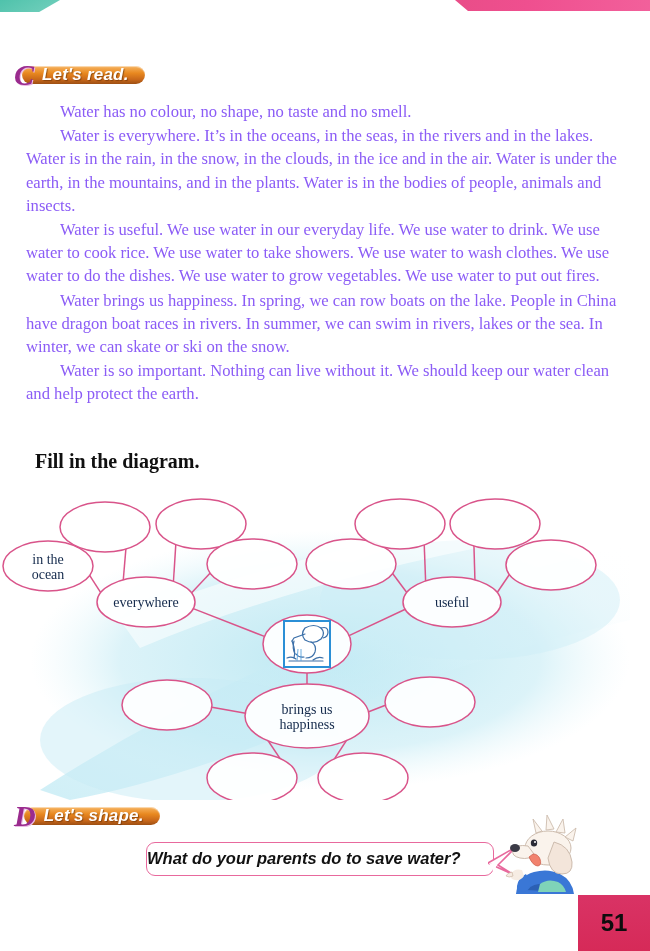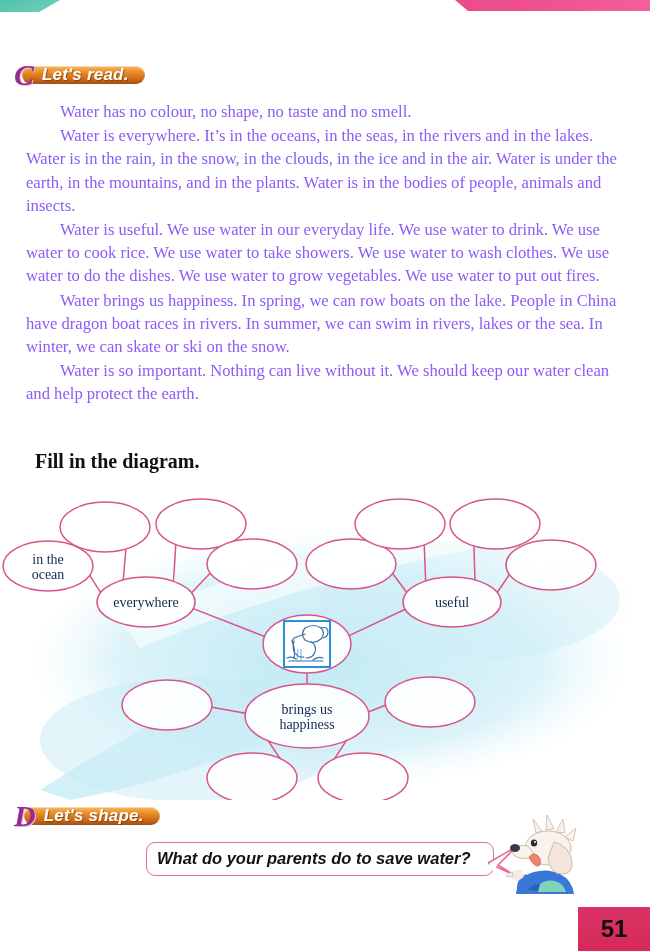--- a/index.html
+++ b/index.html
@@ -105,21 +105,21 @@
   
   .bubble {
     position: absolute;
     left: 146px;
     top: 842px;
     width: 348px;
     box-sizing: border-box;
     border: 1.6px solid #e8699d;
     border-radius: 9px;
     background: #ffffff;
-    padding: 5px 10px 6px 10px;
+    padding: 5px 10px 6px 0;
   }
   .bubble div {
     font-family: "Liberation Sans", sans-serif;
     font-weight: bold;
     font-style: italic;
     font-size: 16.5px;
     line-height: 21px;
     color: #111111;
     white-space: nowrap;
   }
@@ -139,21 +139,21 @@
     width: 96px;
     height: 92px;
   }
 
   
   .page-num {
     position: absolute;
     right: 0;
     bottom: 0;
     width: 72px;
-    height: 44px;
+    height: 56px;
     background: #de2a5c;
     background: linear-gradient(180deg,#d93365 0%,#d62a58 100%);
     display: flex;
     align-items: center;
     justify-content: center;
   }
   .page-num span {
     font-family: "Liberation Sans", sans-serif;
     font-weight: bold;
     font-size: 24px;

